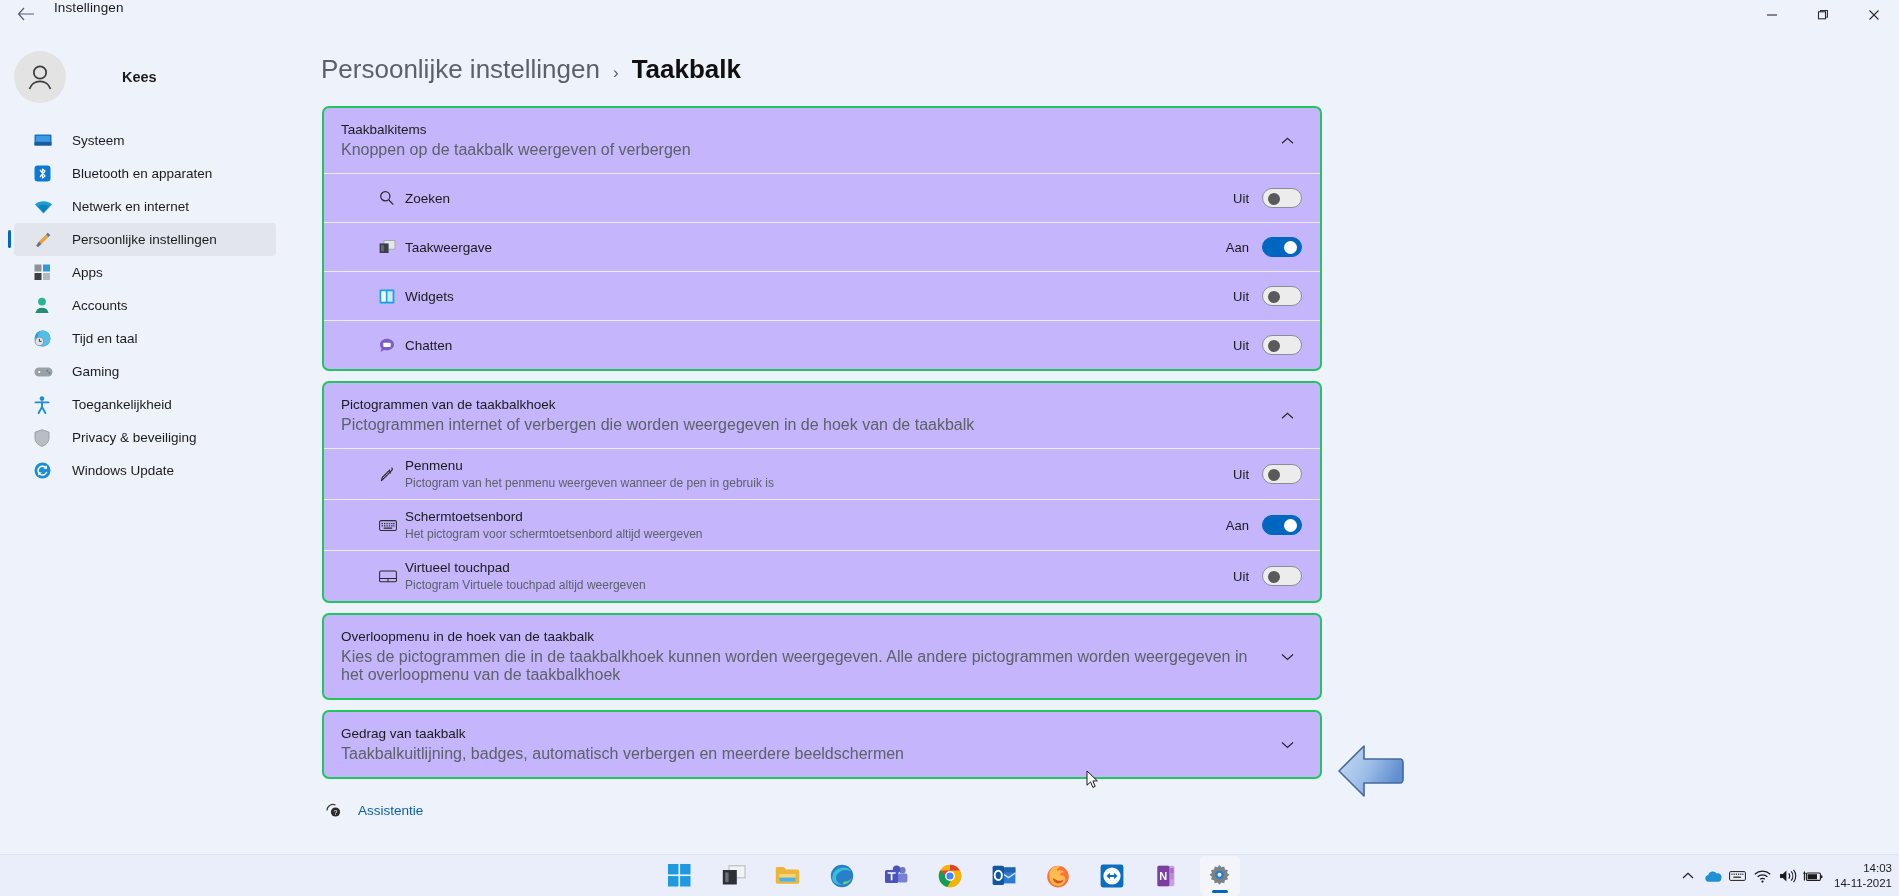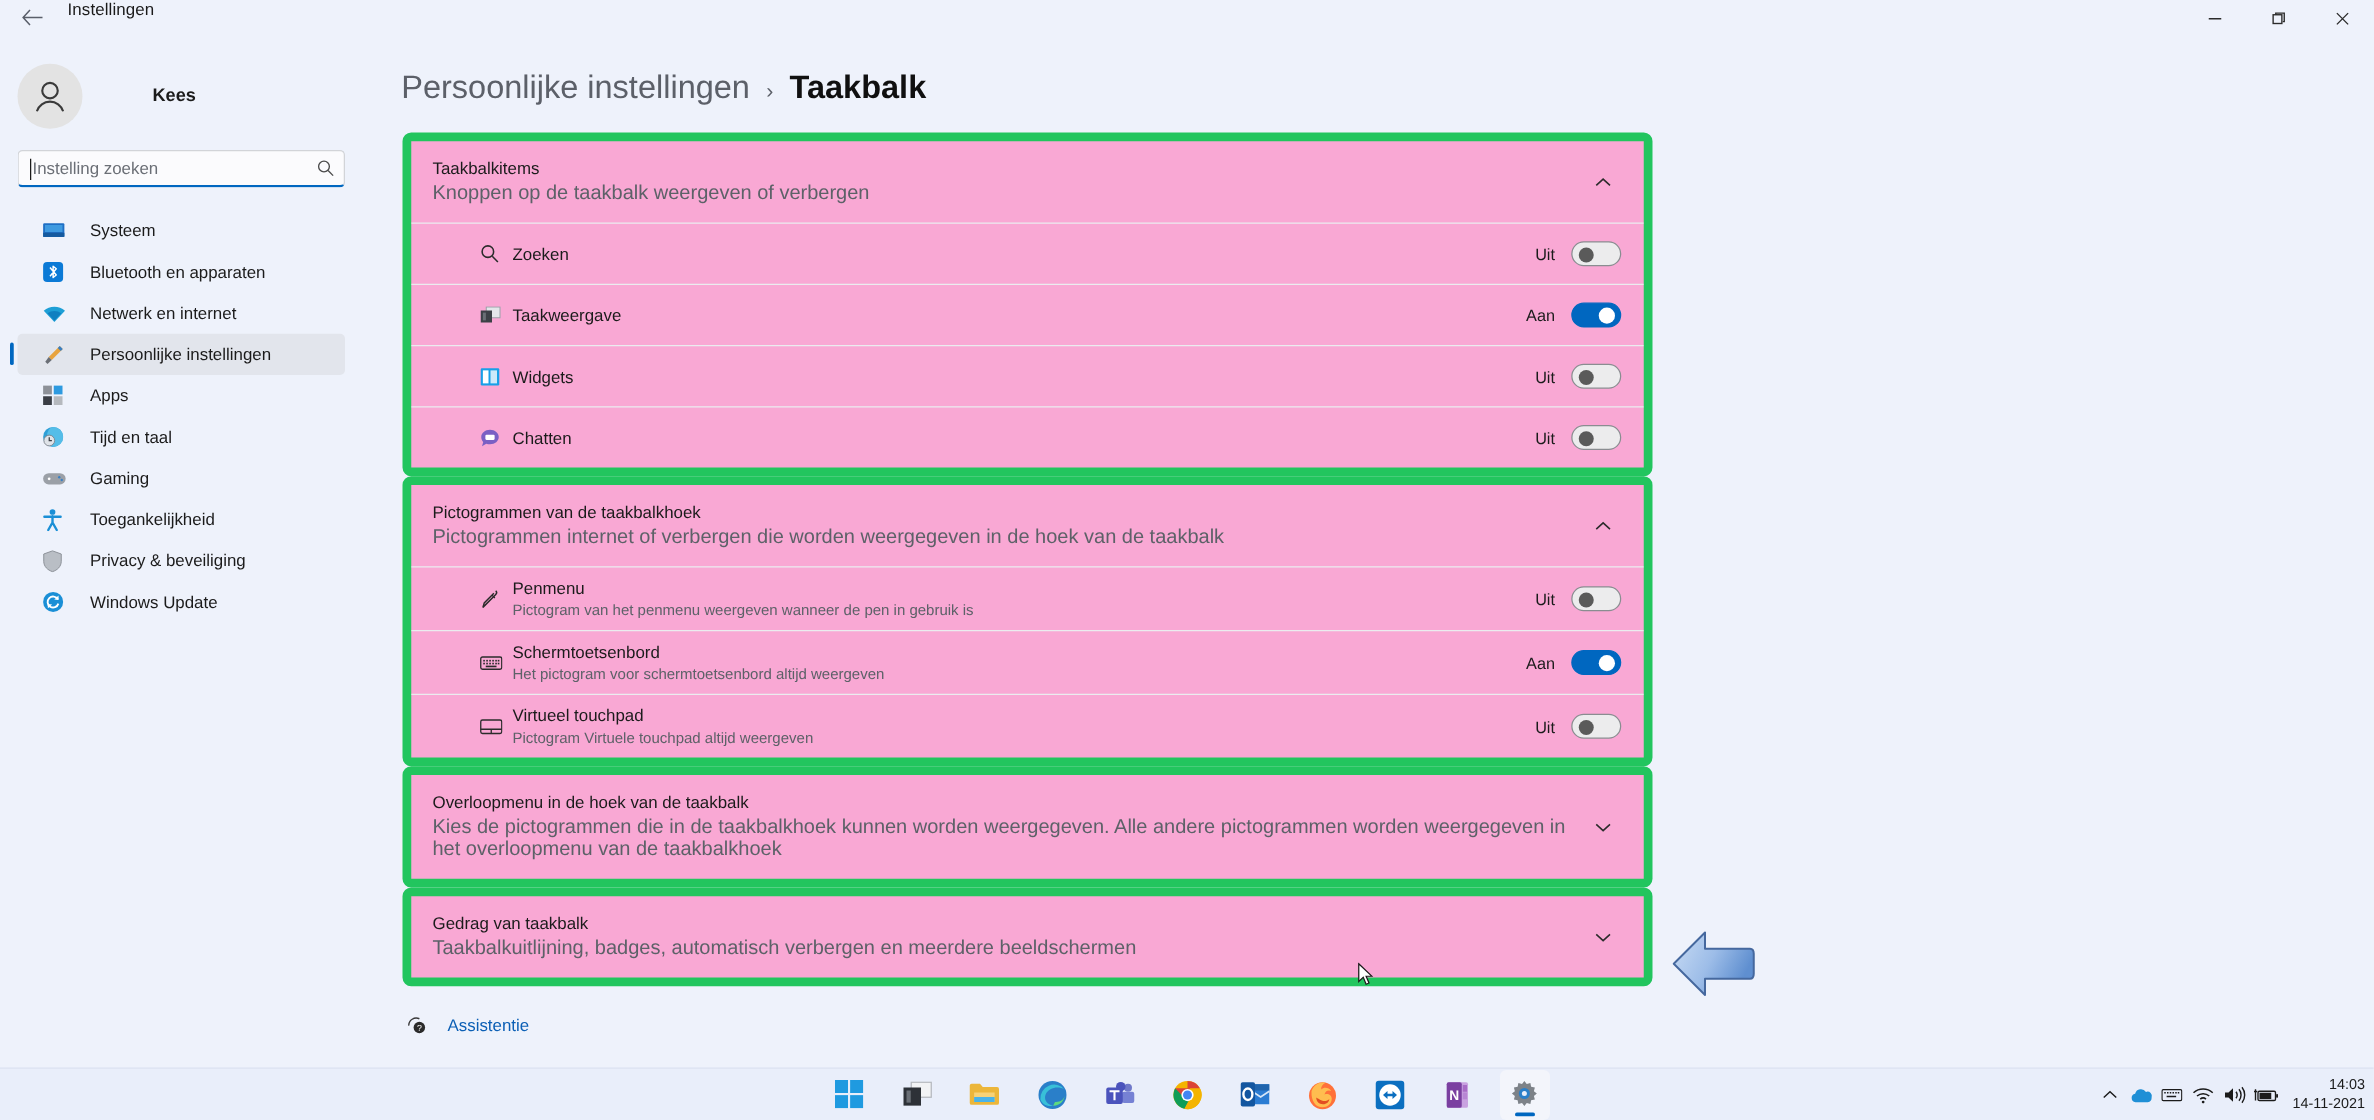--- a/index.html
+++ b/index.html
@@ -81,22 +81,22 @@
     display: flex; align-items: baseline; padding: 24px 0 0 31px;
     font-size: 26px; font-weight: bold;
   }
   .bc-parent { color: #5c6069; font-weight: normal; }
   .bc-sep { margin: 0 13px; color: #5c6069; font-size: 17px; font-weight: normal; }
   .bc-current { color: #101010; font-weight: bold; }
 
   .content { margin: 21px 0 0 32px; width: 1000px; }
 
   .card {
-    background: #f9a8d4; border: 7px solid #22c55e; border-radius: 7px;
-    overflow: hidden;
+    background: #c4b5fd; border: 2px solid #22c55e; border-radius: 7px;
+    margin-bottom: 10px; overflow: hidden;
   }
   .card-header {
     display: flex; align-items: center; padding: 14px 18px 14px 17px; min-height: 60px;
   }
   .card-header .texts { flex: 1; }
   .card-title { font-size: 13.5px; color: #1b1b1b; }
   .card-sub { font-size: 16px; color: #5d6168; margin-top: 4px; }
   .chev { width: 30px; display: flex; align-items: center; justify-content: center; color: #2b2b2b; }
 
   .row {
@@ -198,30 +198,20 @@
     <div class="profile">
       <div class="avatar">
         <svg width="34" height="34" viewBox="0 0 34 34">
           <circle cx="17" cy="12.5" r="6.2" fill="none" stroke="#3a3a3a" stroke-width="1.7"></circle>
           <path d="M6.5 29 A11 11 0 0 1 27.5 29" fill="none" stroke="#3a3a3a" stroke-width="1.7"></path>
         </svg>
       </div>
       <div class="profile-name">Kees</div>
     </div>
 
-    <div class="searchbox">
-      <span class="caret"></span>
-      <input class="search-input" value="" placeholder="Instelling zoeken" style="">
-      <span class="search-icon">
-        <svg width="15" height="15" viewBox="0 0 16 16">
-          <circle cx="6.6" cy="6.6" r="4.6" fill="none" stroke="#4a4a4a" stroke-width="1.15"></circle>
-          <path d="M10.1 10.1 L14.4 14.4" stroke="#4a4a4a" stroke-width="1.15" fill="none"></path>
-        </svg>
-      </span>
-    </div>
 
     <div class="navlist">
 
       <div class="navitem">
         <span class="nav-ico">
           <svg width="18" height="14" viewBox="0 0 18 14">
             <rect x="0.5" y="0.5" width="17" height="11" rx="1" fill="#1f6fc4"></rect>
             <rect x="0.5" y="8.2" width="17" height="3.3" fill="#155a9f"></rect>
             <rect x="2" y="2" width="14" height="5.6" fill="#3e9ae0"></rect>
           </svg>
@@ -265,20 +255,29 @@
           <svg width="17" height="17" viewBox="0 0 17 17">
             <rect x="0.5" y="0.5" width="7" height="7" fill="#8d9198"></rect>
             <rect x="9" y="0.5" width="7" height="7" fill="#2d9ae0"></rect>
             <rect x="0.5" y="9" width="7" height="7" fill="#3a3e45"></rect>
             <rect x="9" y="9" width="7" height="7" fill="#b5b9be"></rect>
           </svg>
         </span>
         <span class="nav-label">Apps</span>
       </div>
 
+      <div class="navitem">
+        <span class="nav-ico">
+          <svg width="16" height="17" viewBox="0 0 16 17">
+            <circle cx="8" cy="4.6" r="3.9" fill="#28b394"></circle>
+            <path d="M1.4 16 A6.8 6.8 0 0 1 14.6 16 Z" fill="#1f8f78"></path>
+          </svg>
+        </span>
+        <span class="nav-label">Accounts</span>
+      </div>
 
       <div class="navitem">
         <span class="nav-ico">
           <svg width="17" height="17" viewBox="0 0 17 17">
             <circle cx="8.5" cy="8.5" r="8" fill="#2e9fd6"></circle>
             <path d="M8.5 .5 A8 8 0 0 1 8.5 16.5 A5 8 0 0 1 8.5 .5" fill="#54bde8"></path>
             <circle cx="5.4" cy="11.4" r="4.3" fill="#dfe3e8" stroke="#7b8088" stroke-width=".7"></circle>
             <path d="M5.4 8.8 V11.4 H7.5" fill="none" stroke="#3a3e45" stroke-width="1"></path>
           </svg>
         </span>

